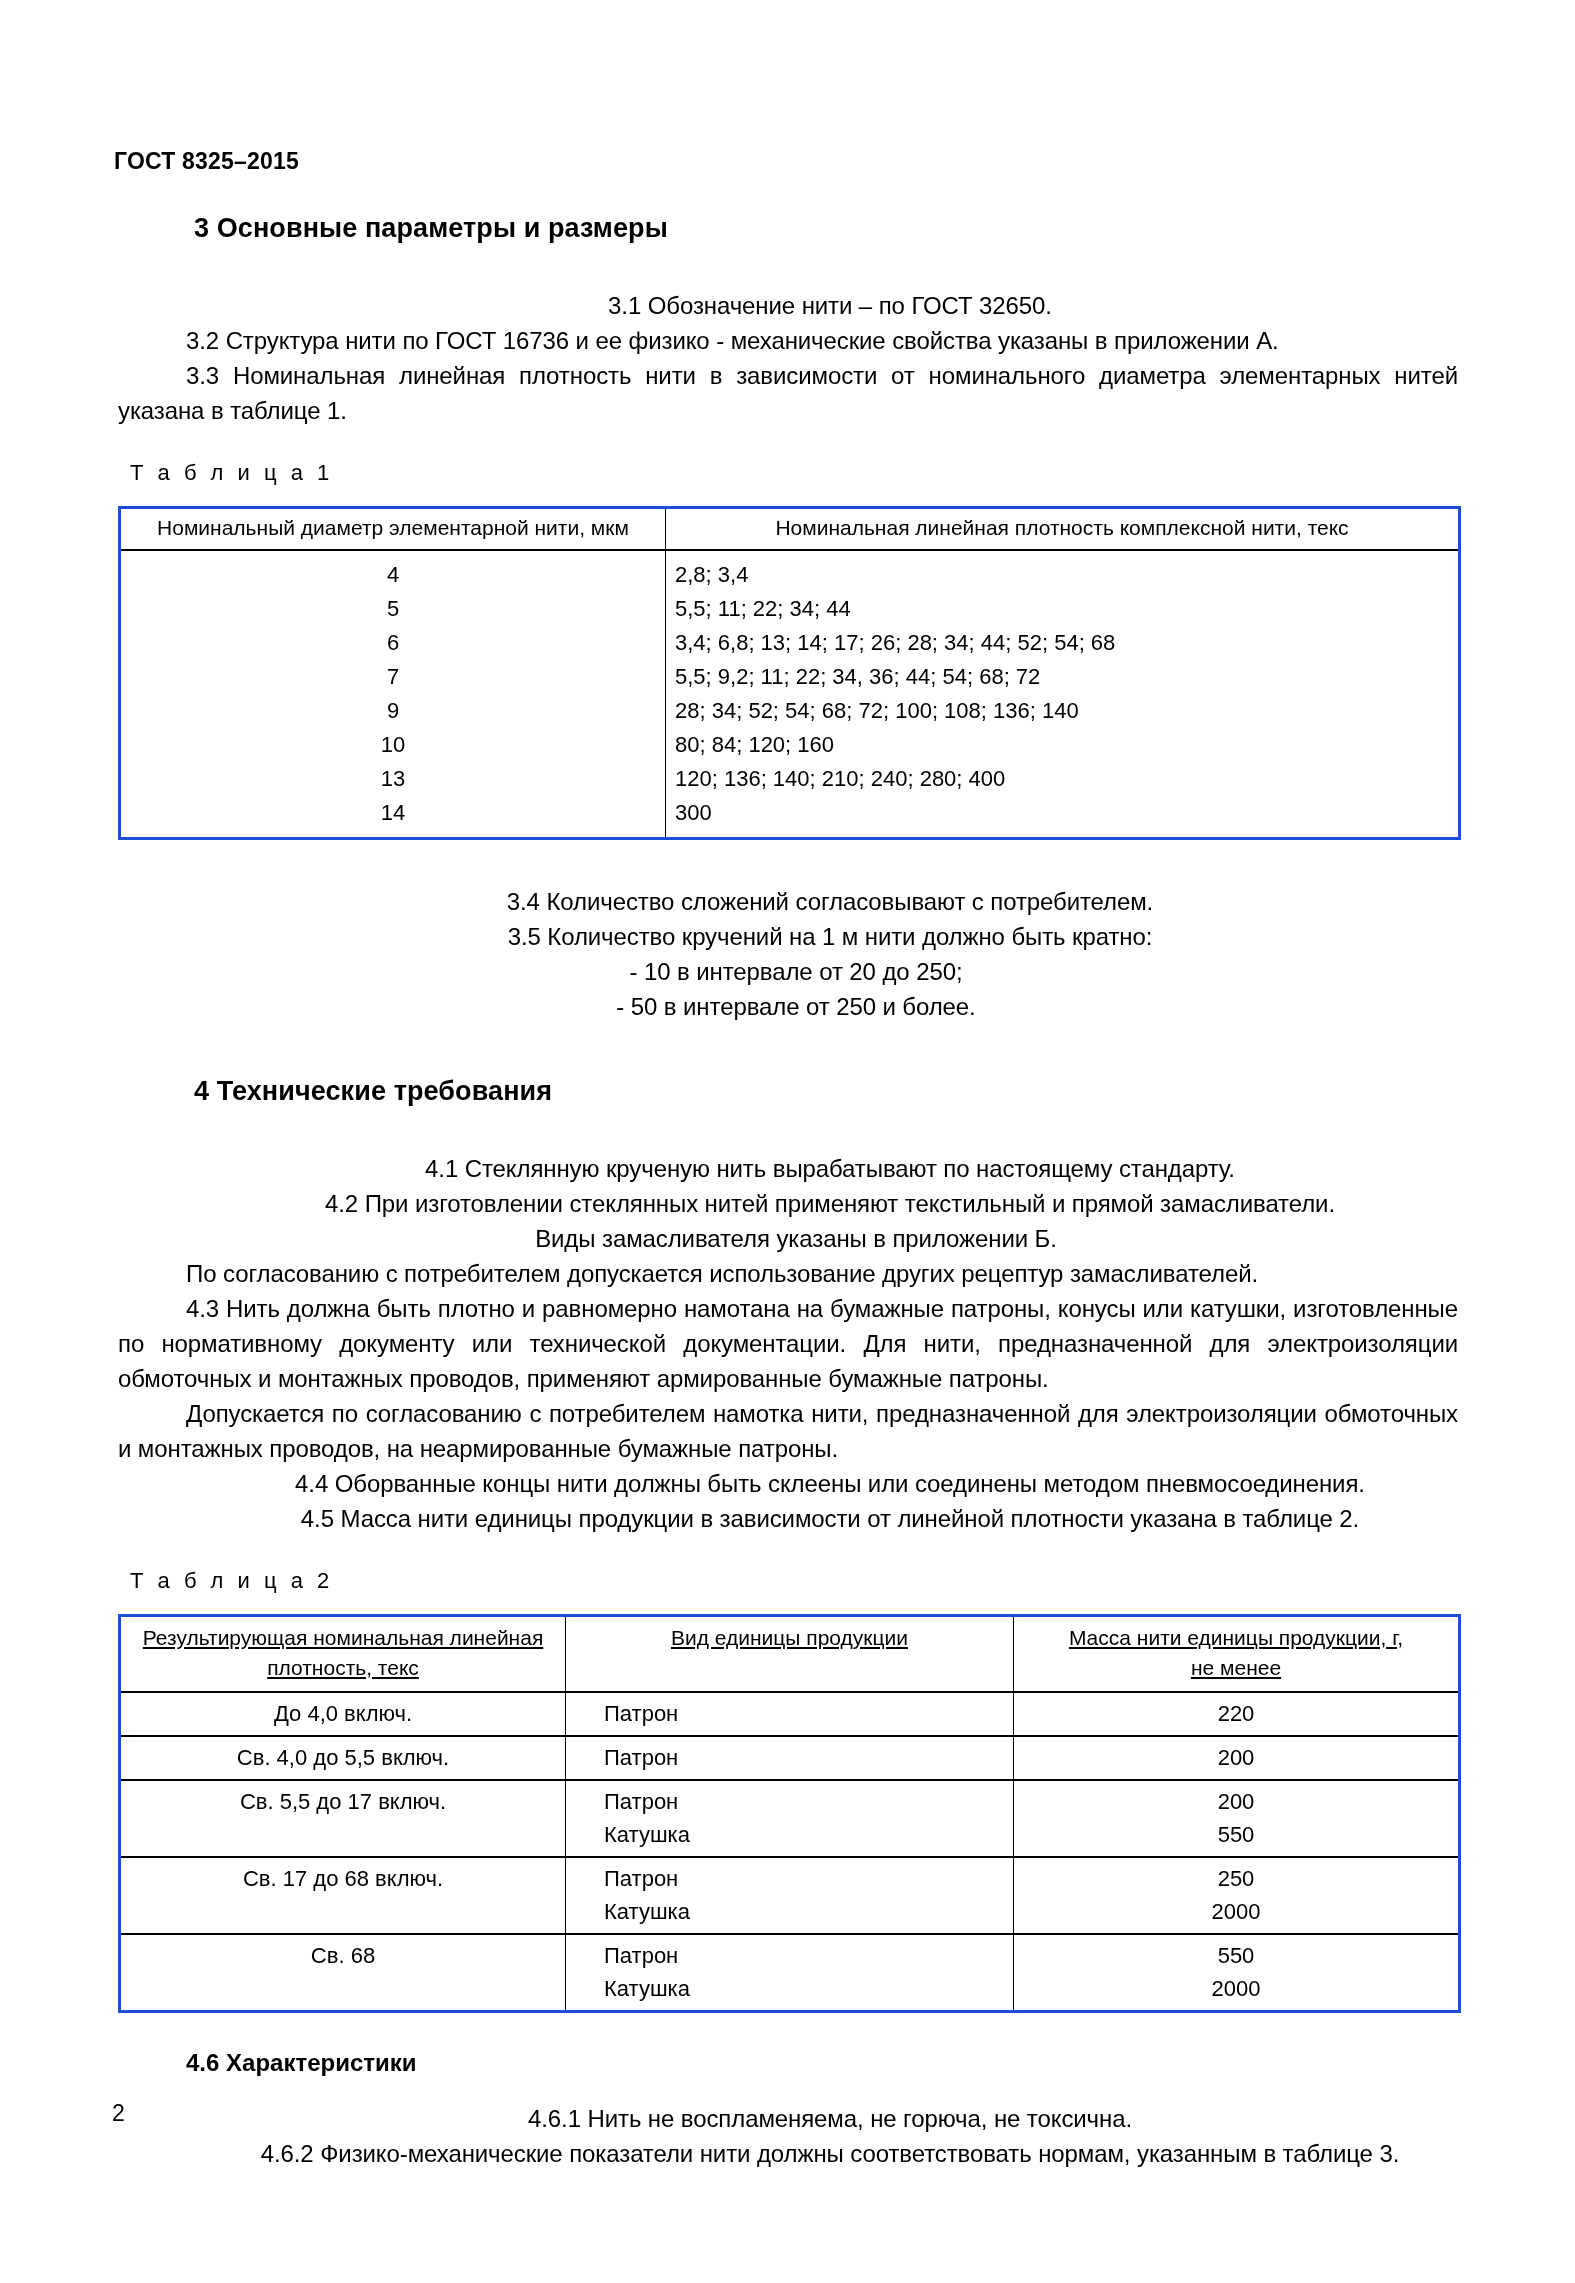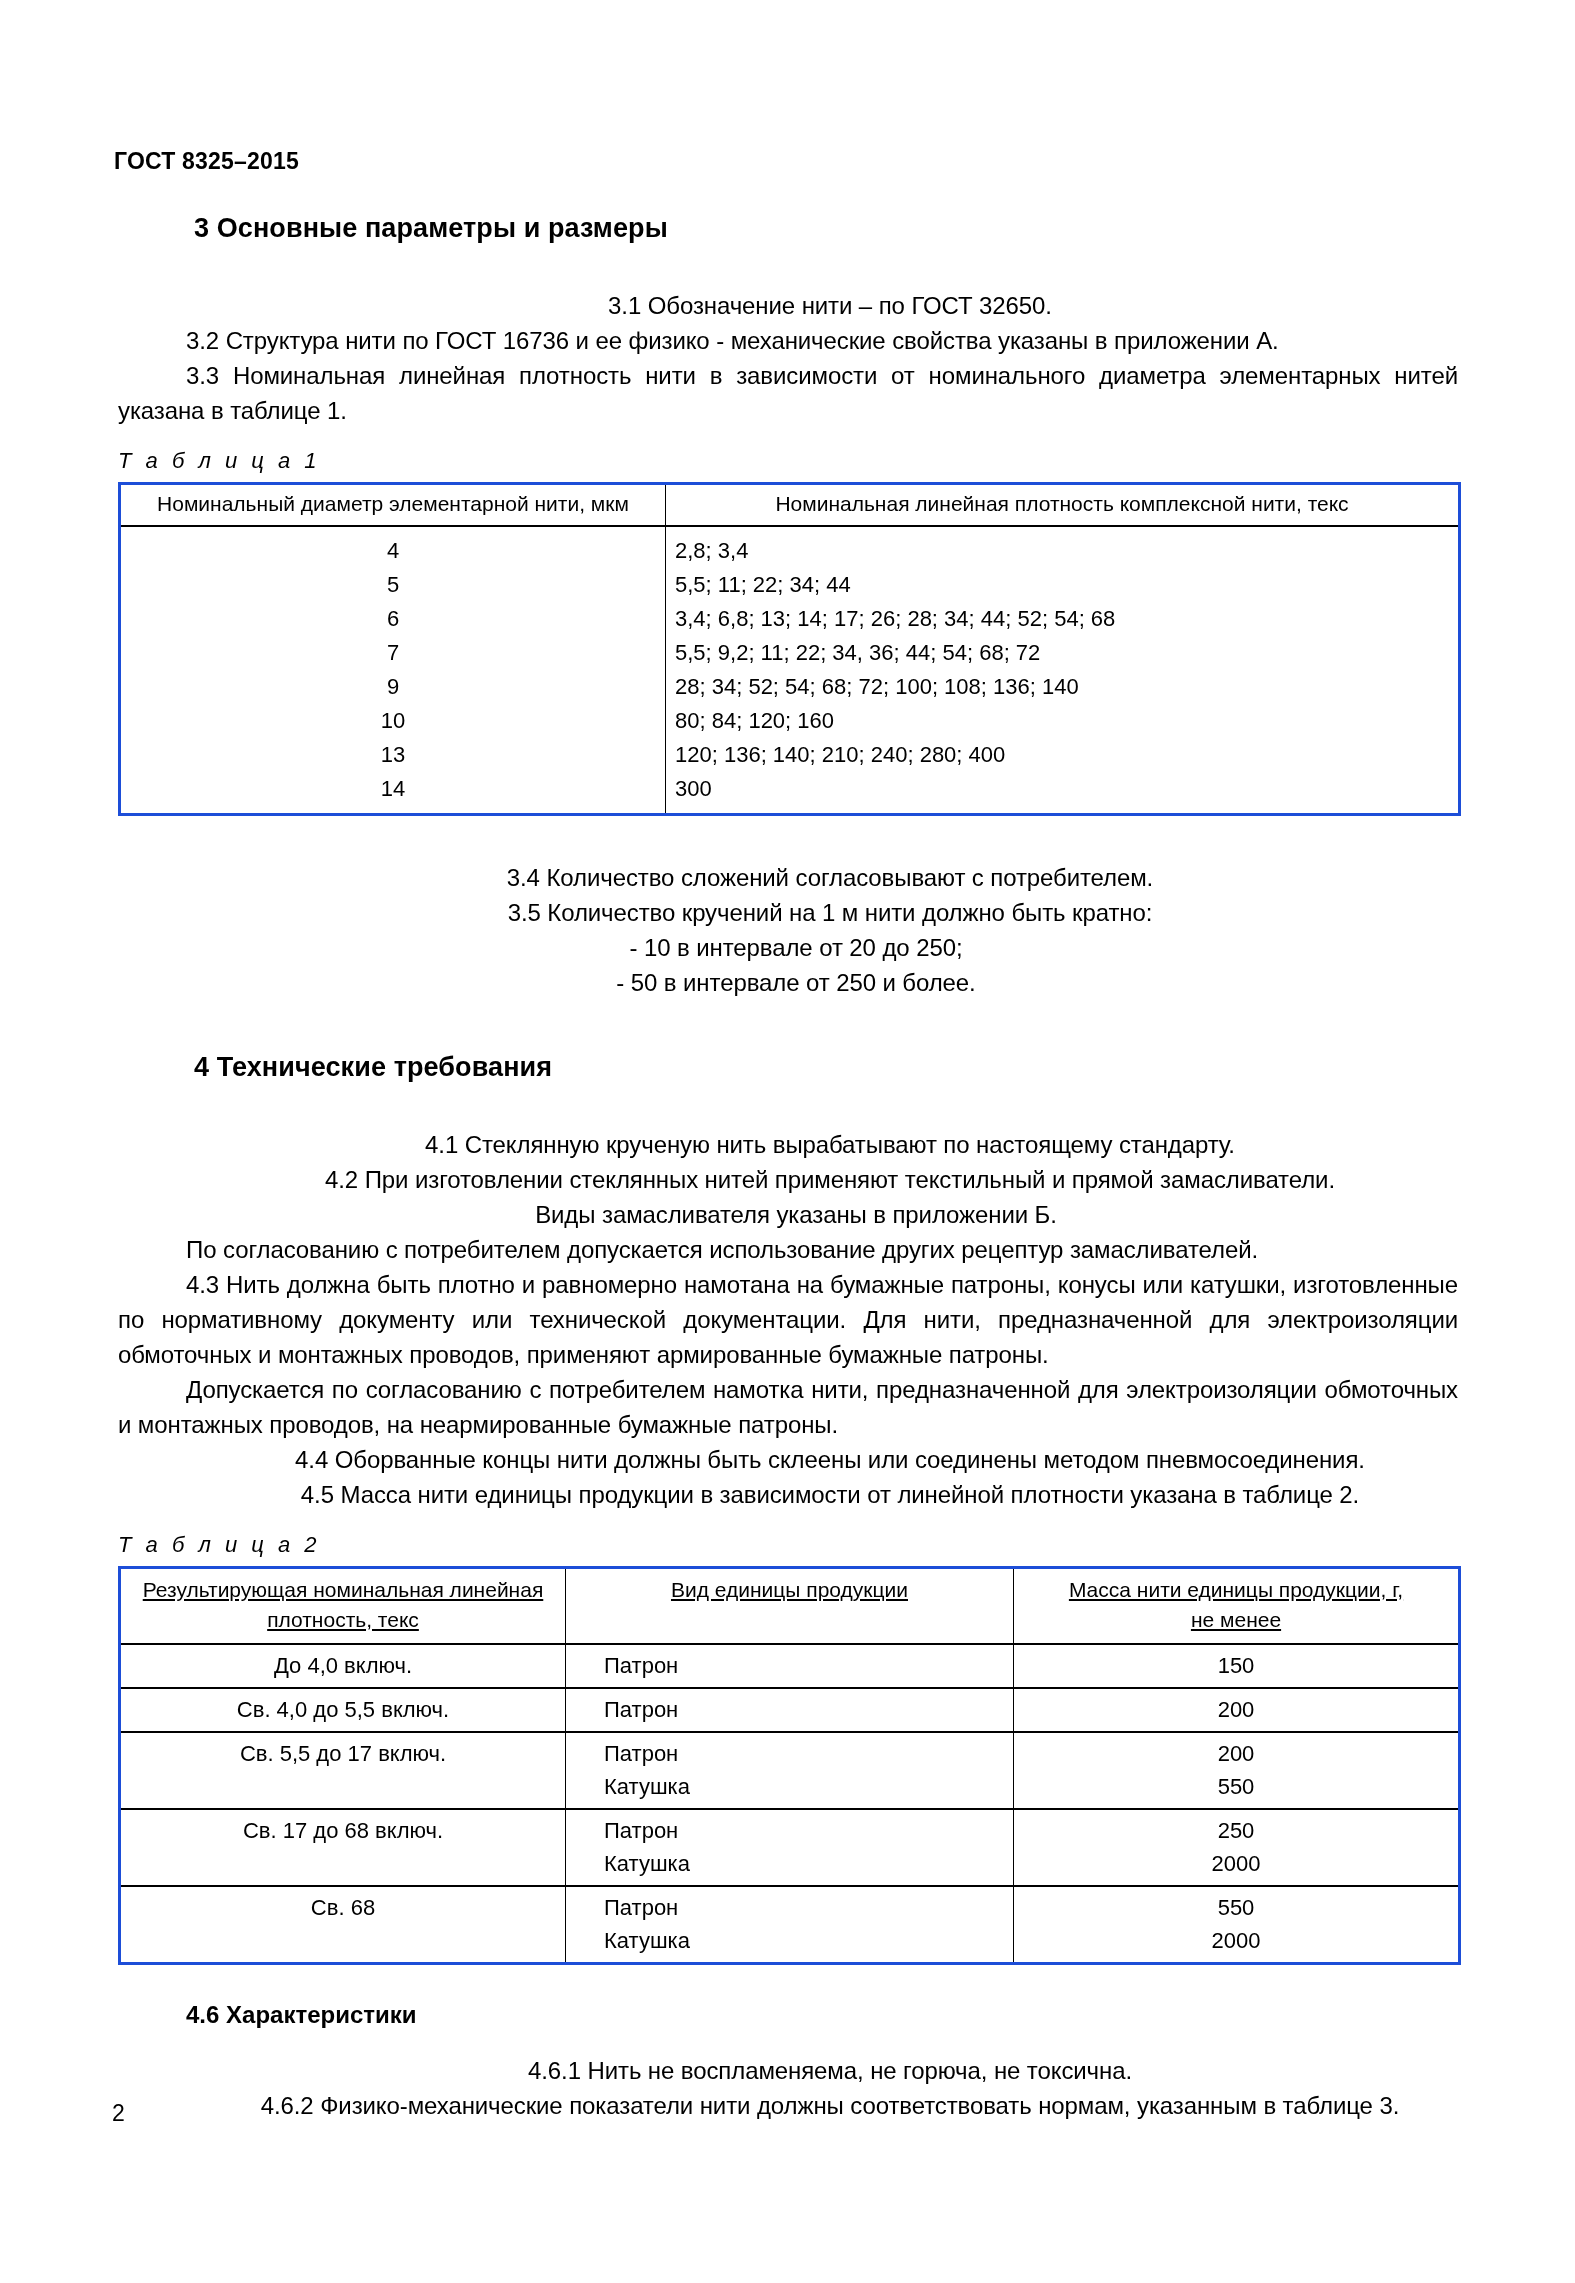--- a/index.html
+++ b/index.html
@@ -66,23 +66,22 @@
     text-indent: 0;
   }
   .para.nojust {
     text-align: center;
     margin-left: 16px;
   }
 
   
   .table-caption {
     font-size: 22px;
-    margin: 0;
+    margin: 12px;
     letter-spacing: 4px;
-    font-style: italic;
   }
 
   
   table.gost {
     border-collapse: collapse;
     width: 1340px;
     table-layout: fixed;
     font-size: 22px;
   }
   table.gost td, table.gost th {
@@ -289,21 +288,21 @@
           </th>
         </tr>
       </thead>
       <tbody>
         <tr>
           <td class="range">До 4,0 включ.</td>
           <td class="kind">
             <span class="cellline">Патрон</span>
           </td>
           <td class="mass">
-            <span class="cellline">150</span>
+            <span class="cellline">220</span>
           </td>
         </tr>
         <tr>
           <td class="range">Св. 4,0 до 5,5 включ.</td>
           <td class="kind">
             <span class="cellline">Патрон</span>
           </td>
           <td class="mass">
             <span class="cellline">200</span>
           </td>

